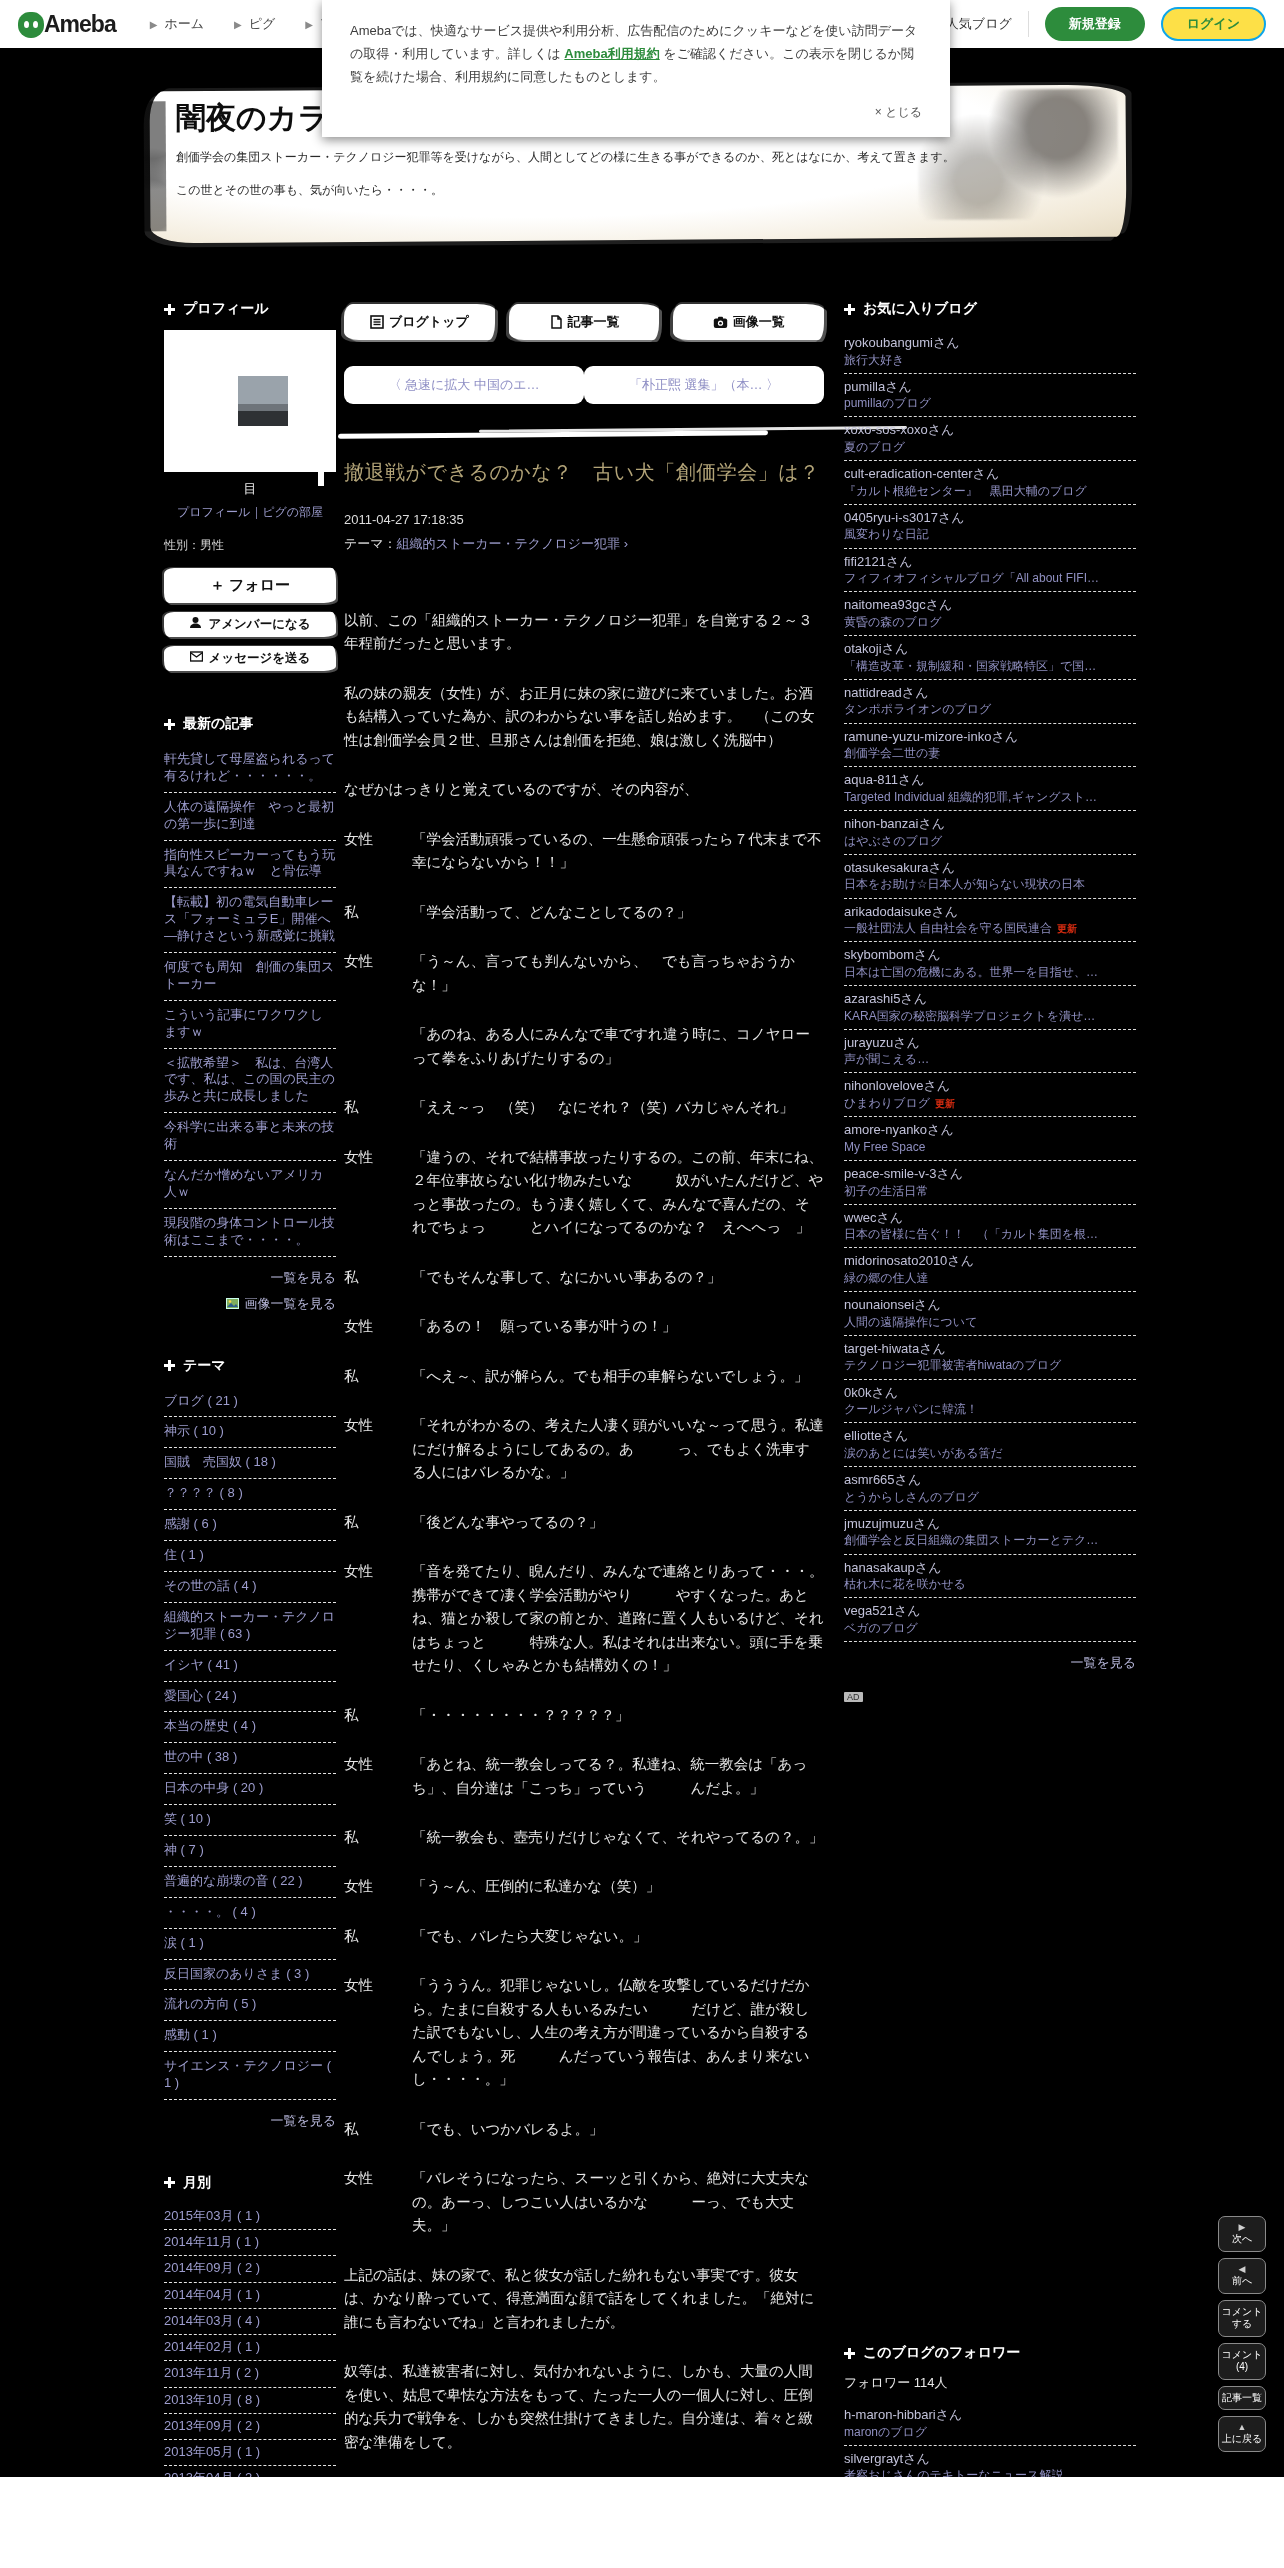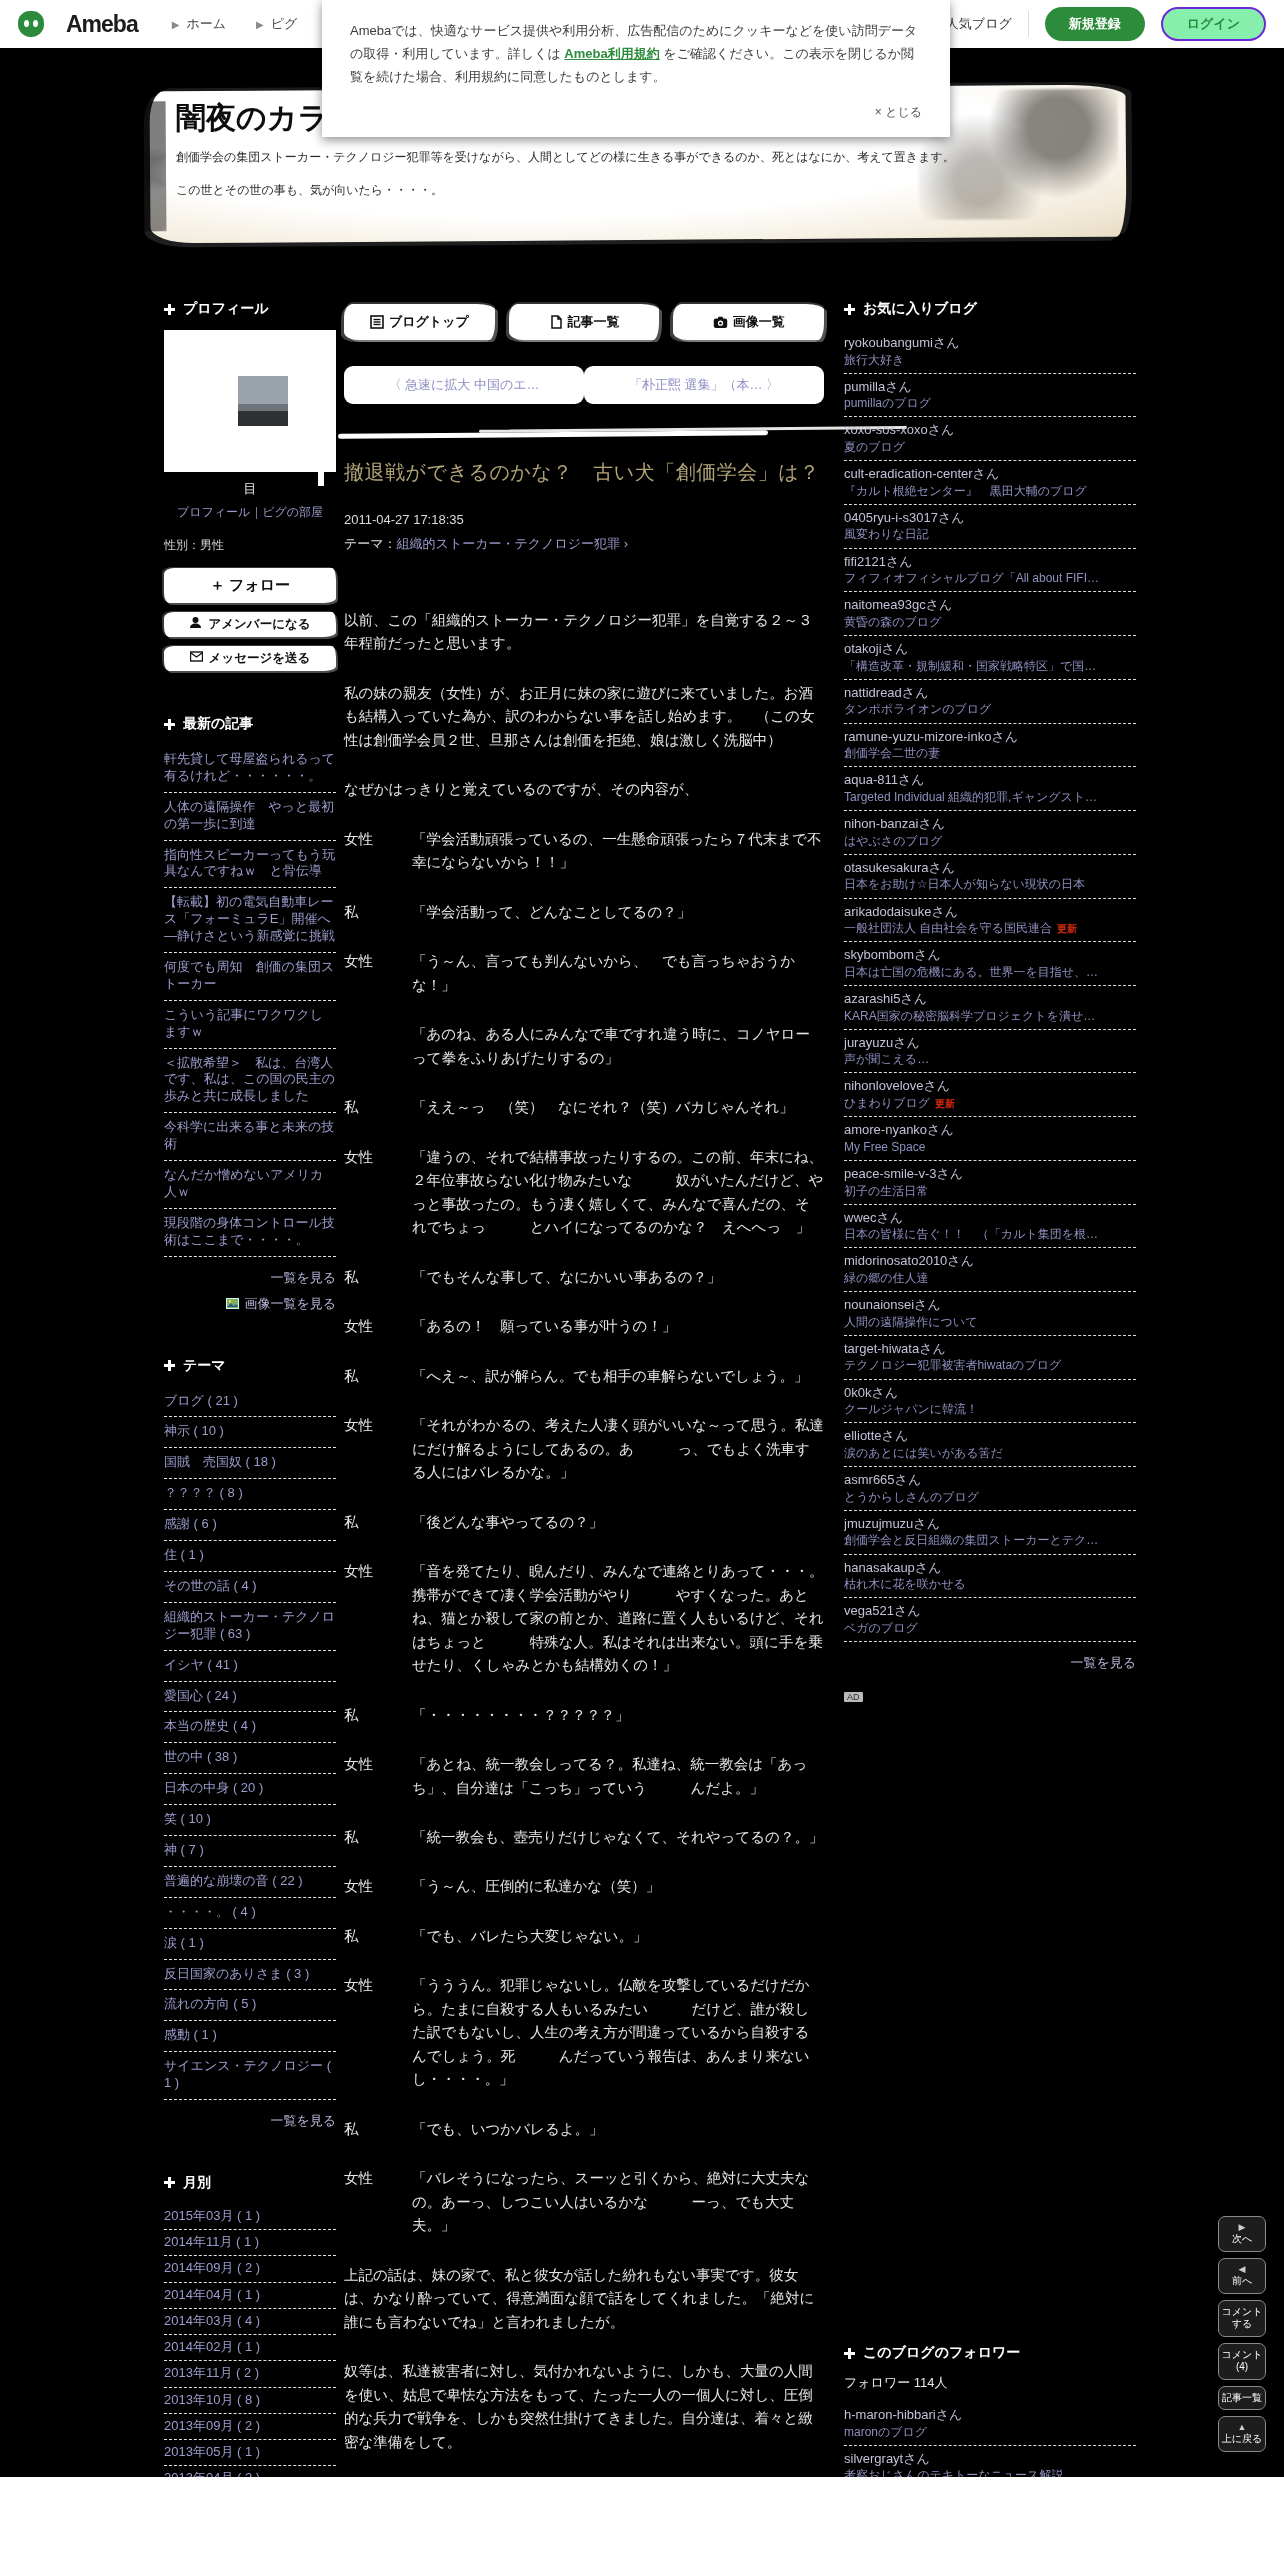--- a/index.html
+++ b/index.html
@@ -1,32 +1,32 @@
 <!DOCTYPE html>
 <html><head>
 <meta charset="utf-8">
 <style>
   html,body{margin:0;padding:0;}
   body{width:1284px;height:2568px;background:#fff;font-family:"Liberation Sans","DejaVu Sans",sans-serif;position:relative;}
   
   .topbar{height:48px;background:#fff;display:flex;align-items:center;padding:0 18px;box-sizing:border-box;position:relative;z-index:5;}
-  .logo{display:flex;align-items:flex-start;gap:22px;}
+  .logo{display:flex;align-items:flex-end;gap:0;}
   .mascot{width:26px;height:26px;background:#2d8c3c;border-radius:45% 45% 48% 48%;position:relative;}
   .mascot:before,.mascot:after{content:"";position:absolute;top:9px;width:5px;height:7px;background:#fff;border-radius:50%;}
   .mascot:before{left:6px;} .mascot:after{right:6px;}
   .wordmark{font-size:23px;font-weight:700;color:#1c1c1c;letter-spacing:-1px;}
   .crumbs{display:flex;gap:30px;margin-left:34px;}
   .crumb{display:flex;align-items:center;gap:7px;font-size:13px;color:#444;cursor:pointer;}
   .crumb .tri{color:#8a8a8a;font-size:10px;}
   .top-right{margin-left:auto;display:flex;align-items:center;gap:16px;}
   .pop{display:flex;align-items:center;font-size:13px;color:#333;cursor:pointer;}
   .pop .star{color:#2d8c3c;font-size:15px;}
   .vdiv{width:1px;height:26px;background:#ddd;}
   .btn-signup{background:#2d8c3c;color:#fff;font-size:13px;font-weight:700;border:none;border-radius:17px;padding:8px 24px;cursor:pointer;}
-  .btn-login{background:#86efac;color:#2d8c3c;font-size:13px;font-weight:700;border:2px solid #6d28d9;border-radius:17px;padding:6px 24px;cursor:pointer;}
+  .btn-login{background:#fde047;color:#2d8c3c;font-size:13px;font-weight:700;border:2px solid #0ea5e9;border-radius:17px;padding:6px 24px;cursor:pointer;}
   
   .cookie{position:absolute;top:0;left:322px;width:628px;background:#fff;z-index:40;box-shadow:0 3px 10px rgba(0,0,0,.45);padding:20px 28px 10px;box-sizing:border-box;}
   .cookie p{margin:0;font-size:13px;line-height:1.75;color:#3c3c3c;}
   .cookie a{color:#2d8c3c;text-decoration:underline;font-weight:700;cursor:pointer;}
   .cookie .closerow{text-align:right;padding:14px 0 6px;}
   .cookie .close{font-size:12px;color:#555;cursor:pointer;}
   
   .page{position:relative;width:1284px;height:2429px;background:#000;overflow:hidden;}
   .blog-header{position:relative;height:210px;}
   .paper{position:absolute;left:150px;top:40px;width:976px;height:152px;background:radial-gradient(ellipse at 40% 30%,#ffffff 55%,#f2ead9 85%,#e7dcc4 100%);border-radius:14px 60px 10px 44px/30px 12px 50px 16px;transform:rotate(-.4deg);box-shadow:-6px 4px 0 rgba(255,255,255,.12),6px -3px 0 rgba(255,255,255,.10);}

